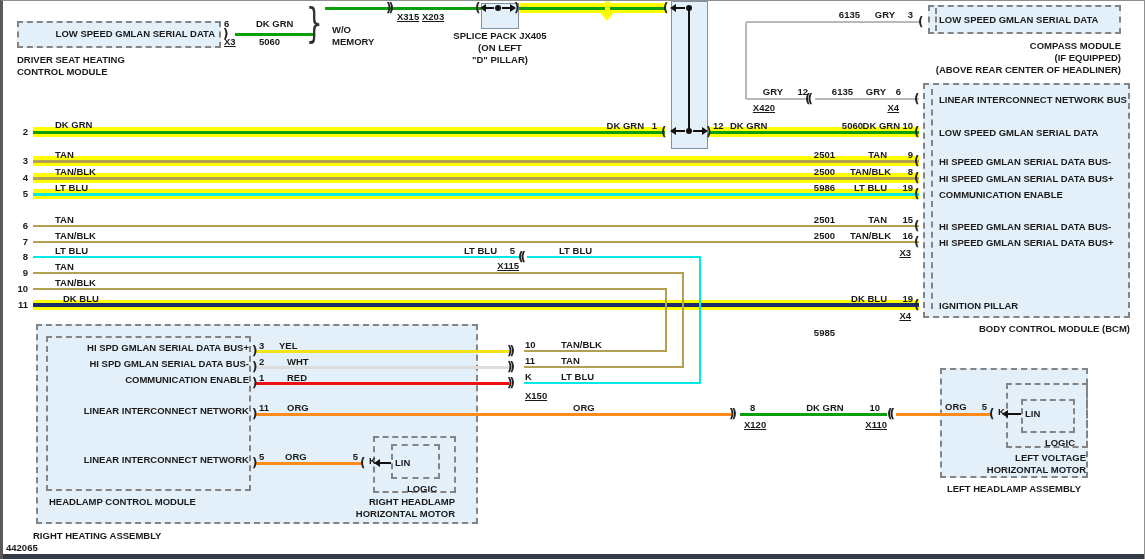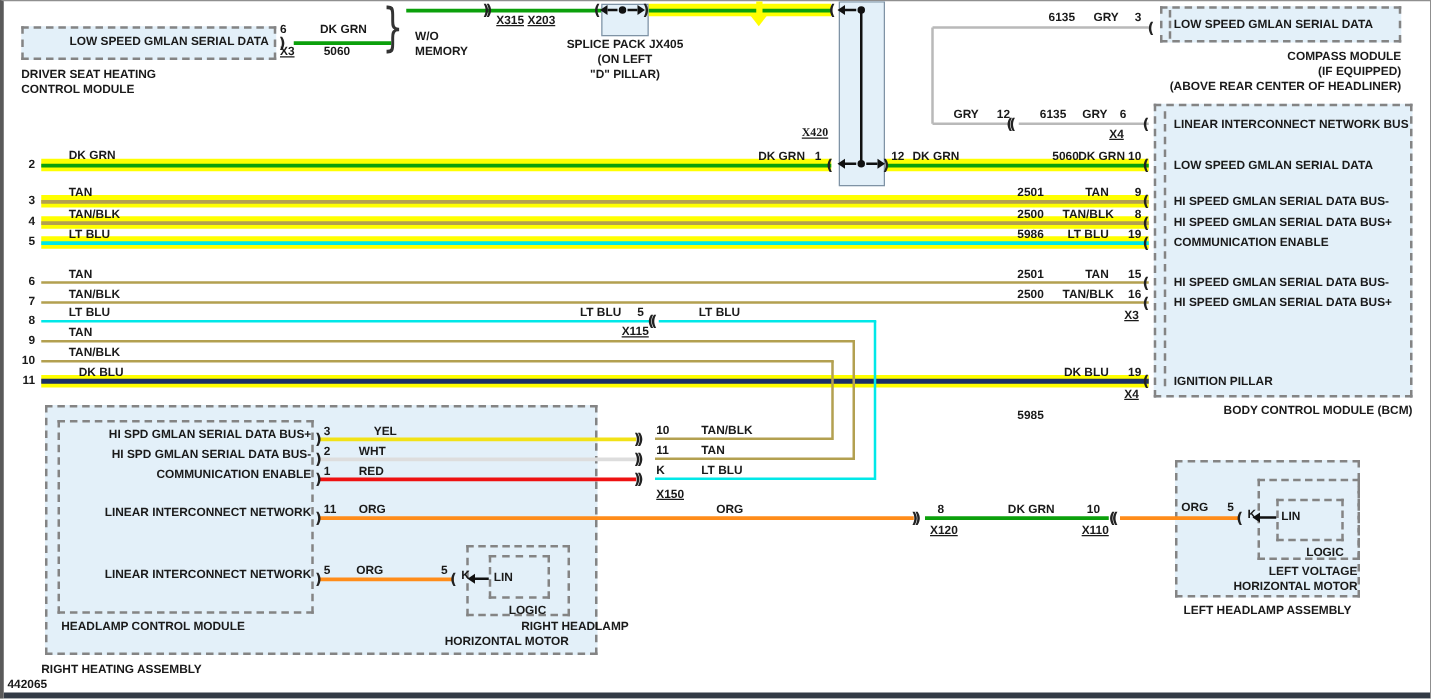--- a/index.html
+++ b/index.html
@@ -165,21 +165,21 @@
     <div class="lbl u" style="left: 608px; top: 309px; width: 300px; text-align: right;">X4</div>
     <div class="lbl" style="left: 194px; top: 244px; width: 300px; text-align: right;">LT BLU</div>
     <div class="lbl" style="left: 212px; top: 244px; width: 300px; text-align: right;">5</div>
     <div class="lbl u" style="left: 216px; top: 259px; width: 300px; text-align: right;">X115</div>
     <div class="lbl" style="left: 556px; top: 244px;">LT BLU</div>
     <div class="lbl" style="left: 557px; top: 8px; width: 300px; text-align: right;">6135</div>
     <div class="lbl" style="left: 592px; top: 8px; width: 300px; text-align: right;">GRY</div>
     <div class="lbl" style="left: 610px; top: 8px; width: 300px; text-align: right;">3</div>
     <div class="lbl" style="left: 480px; top: 85px; width: 300px; text-align: right;">GRY</div>
     <div class="lbl" style="left: 505px; top: 85px; width: 300px; text-align: right;">12</div>
-    <div class="lbl u" style="left: 499px; top: 101px; width: 300px; text-align: center; font-family: Liberation Serif, serif;">X420</div>
+    <div class="lbl u" style="left: 472px; top: 101px; width: 300px; text-align: right;">X420</div>
     <div class="lbl" style="left: 550px; top: 85px; width: 300px; text-align: right;">6135</div>
     <div class="lbl" style="left: 583px; top: 85px; width: 300px; text-align: right;">GRY</div>
     <div class="lbl" style="left: 598px; top: 85px; width: 300px; text-align: right;">6</div>
     <div class="lbl u" style="left: 596px; top: 101px; width: 300px; text-align: right;">X4</div>
     <div class="lbl" style="left: 936px; top: 13px;">LOW SPEED GMLAN SERIAL DATA</div>
     <div class="lbl" style="left: 818px; top: 39px; width: 300px; text-align: right;">COMPASS MODULE</div>
     <div class="lbl" style="left: 818px; top: 51px; width: 300px; text-align: right;">(IF EQUIPPED)</div>
     <div class="lbl" style="left: 818px; top: 63px; width: 300px; text-align: right;">(ABOVE REAR CENTER OF HEADLINER)</div>
     <div class="lbl" style="left: 936px; top: 93px;">LINEAR INTERCONNECT NETWORK BUS</div>
     <div class="lbl" style="left: 936px; top: 126px;">LOW SPEED GMLAN SERIAL DATA</div>
@@ -199,21 +199,21 @@
     <div class="lbl" style="left: -275px; top: 250px; width: 300px; text-align: right;">8</div>
     <div class="lbl" style="left: -275px; top: 266px; width: 300px; text-align: right;">9</div>
     <div class="lbl" style="left: -275px; top: 282px; width: 300px; text-align: right;">10</div>
     <div class="lbl" style="left: -275px; top: 298px; width: 300px; text-align: right;">11</div>
     <div class="lbl" style="left: -54px; top: 341px; width: 300px; text-align: right;">HI SPD GMLAN SERIAL DATA BUS+</div>
     <div class="lbl" style="left: -54px; top: 357px; width: 300px; text-align: right;">HI SPD GMLAN SERIAL DATA BUS-</div>
     <div class="lbl" style="left: -54px; top: 373px; width: 300px; text-align: right;">COMMUNICATION ENABLE</div>
     <div class="lbl" style="left: -54px; top: 404px; width: 300px; text-align: right;">LINEAR INTERCONNECT NETWORK</div>
     <div class="lbl" style="left: -54px; top: 453px; width: 300px; text-align: right;">LINEAR INTERCONNECT NETWORK</div>
     <div class="lbl" style="left: 256px; top: 339px;">3</div>
-    <div class="lbl" style="left: 296px; top: 339px;">YEL</div>
+    <div class="lbl" style="left: 276px; top: 339px;">YEL</div>
     <div class="lbl" style="left: 256px; top: 355px;">2</div>
     <div class="lbl" style="left: 284px; top: 355px;">WHT</div>
     <div class="lbl" style="left: 256px; top: 371px;">1</div>
     <div class="lbl" style="left: 284px; top: 371px;">RED</div>
     <div class="lbl" style="left: 256px; top: 401px;">11</div>
     <div class="lbl" style="left: 284px; top: 401px;">ORG</div>
     <div class="lbl" style="left: 256px; top: 450px;">5</div>
     <div class="lbl" style="left: 282px; top: 450px;">ORG</div>
     <div class="lbl" style="left: 522px; top: 338px;">10</div>
     <div class="lbl" style="left: 558px; top: 338px;">TAN/BLK</div>
@@ -225,21 +225,21 @@
     <div class="lbl" style="left: 570px; top: 401px;">ORG</div>
     <div class="lbl" style="left: 747px; top: 401px;">8</div>
     <div class="lbl u" style="left: 741px; top: 418px;">X120</div>
     <div class="lbl" style="left: 672px; top: 401px; width: 300px; text-align: center;">DK GRN</div>
     <div class="lbl" style="left: 577px; top: 401px; width: 300px; text-align: right;">10</div>
     <div class="lbl u" style="left: 584px; top: 418px; width: 300px; text-align: right;">X110</div>
     <div class="lbl" style="left: 55px; top: 450px; width: 300px; text-align: right;">5</div>
     <div class="lbl" style="left: 366px; top: 454px;">K</div>
     <div class="lbl" style="left: 392px; top: 456px;">LIN</div>
     <div class="lbl" style="left: 134px; top: 482px; width: 300px; text-align: right;">LOGIC</div>
-    <div class="lbl" style="left: 152px; top: 495px; width: 300px; text-align: right; margin-left: 48px;">RIGHT HEADLAMP</div>
+    <div class="lbl" style="left: 152px; top: 495px; width: 300px; text-align: right;">RIGHT HEADLAMP</div>
     <div class="lbl" style="left: 152px; top: 507px; width: 300px; text-align: right;">HORIZONTAL MOTOR</div>
     <div class="lbl" style="left: 46px; top: 495px;">HEADLAMP CONTROL MODULE</div>
     <div class="lbl" style="left: 30px; top: 529px;">RIGHT HEATING ASSEMBLY</div>
     <div class="lbl" style="left: 942px; top: 400px;">ORG</div>
     <div class="lbl" style="left: 684px; top: 400px; width: 300px; text-align: right;">5</div>
     <div class="lbl" style="left: 995px; top: 405px;">K</div>
     <div class="lbl" style="left: 1022px; top: 407px;">LIN</div>
     <div class="lbl" style="left: 772px; top: 436px; width: 300px; text-align: right;">LOGIC</div>
     <div class="lbl" style="left: 783px; top: 451px; width: 300px; text-align: right;">LEFT VOLTAGE</div>
     <div class="lbl" style="left: 783px; top: 463px; width: 300px; text-align: right;">HORIZONTAL MOTOR</div>

